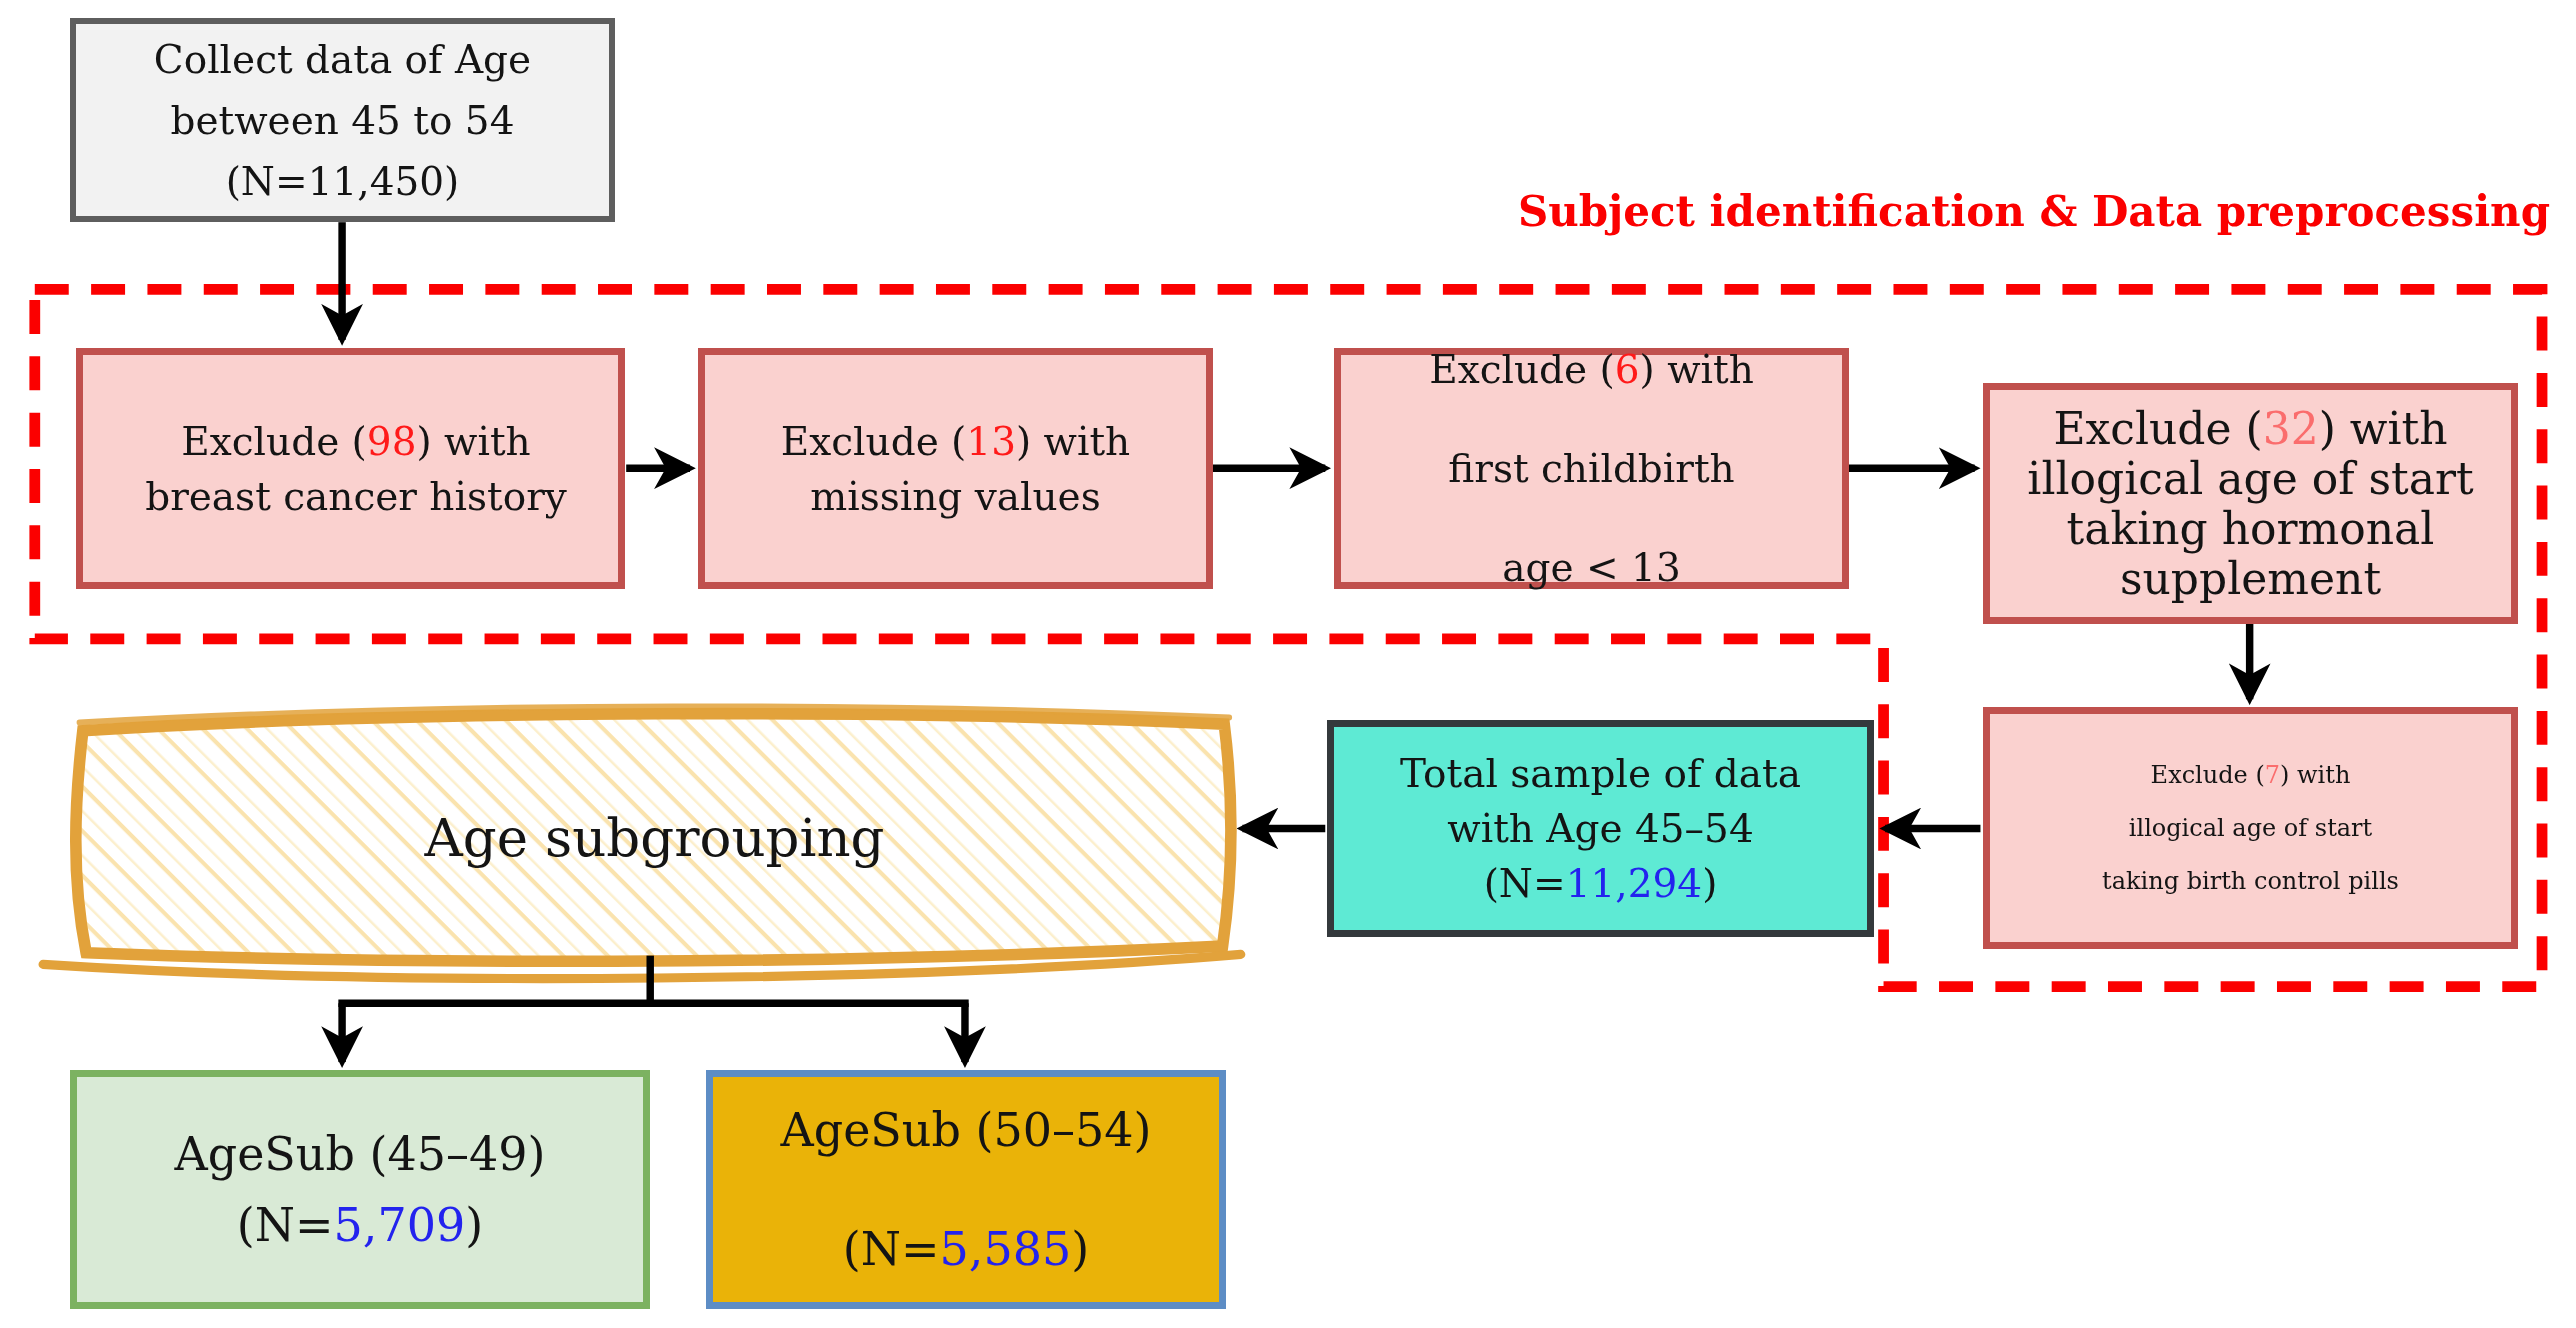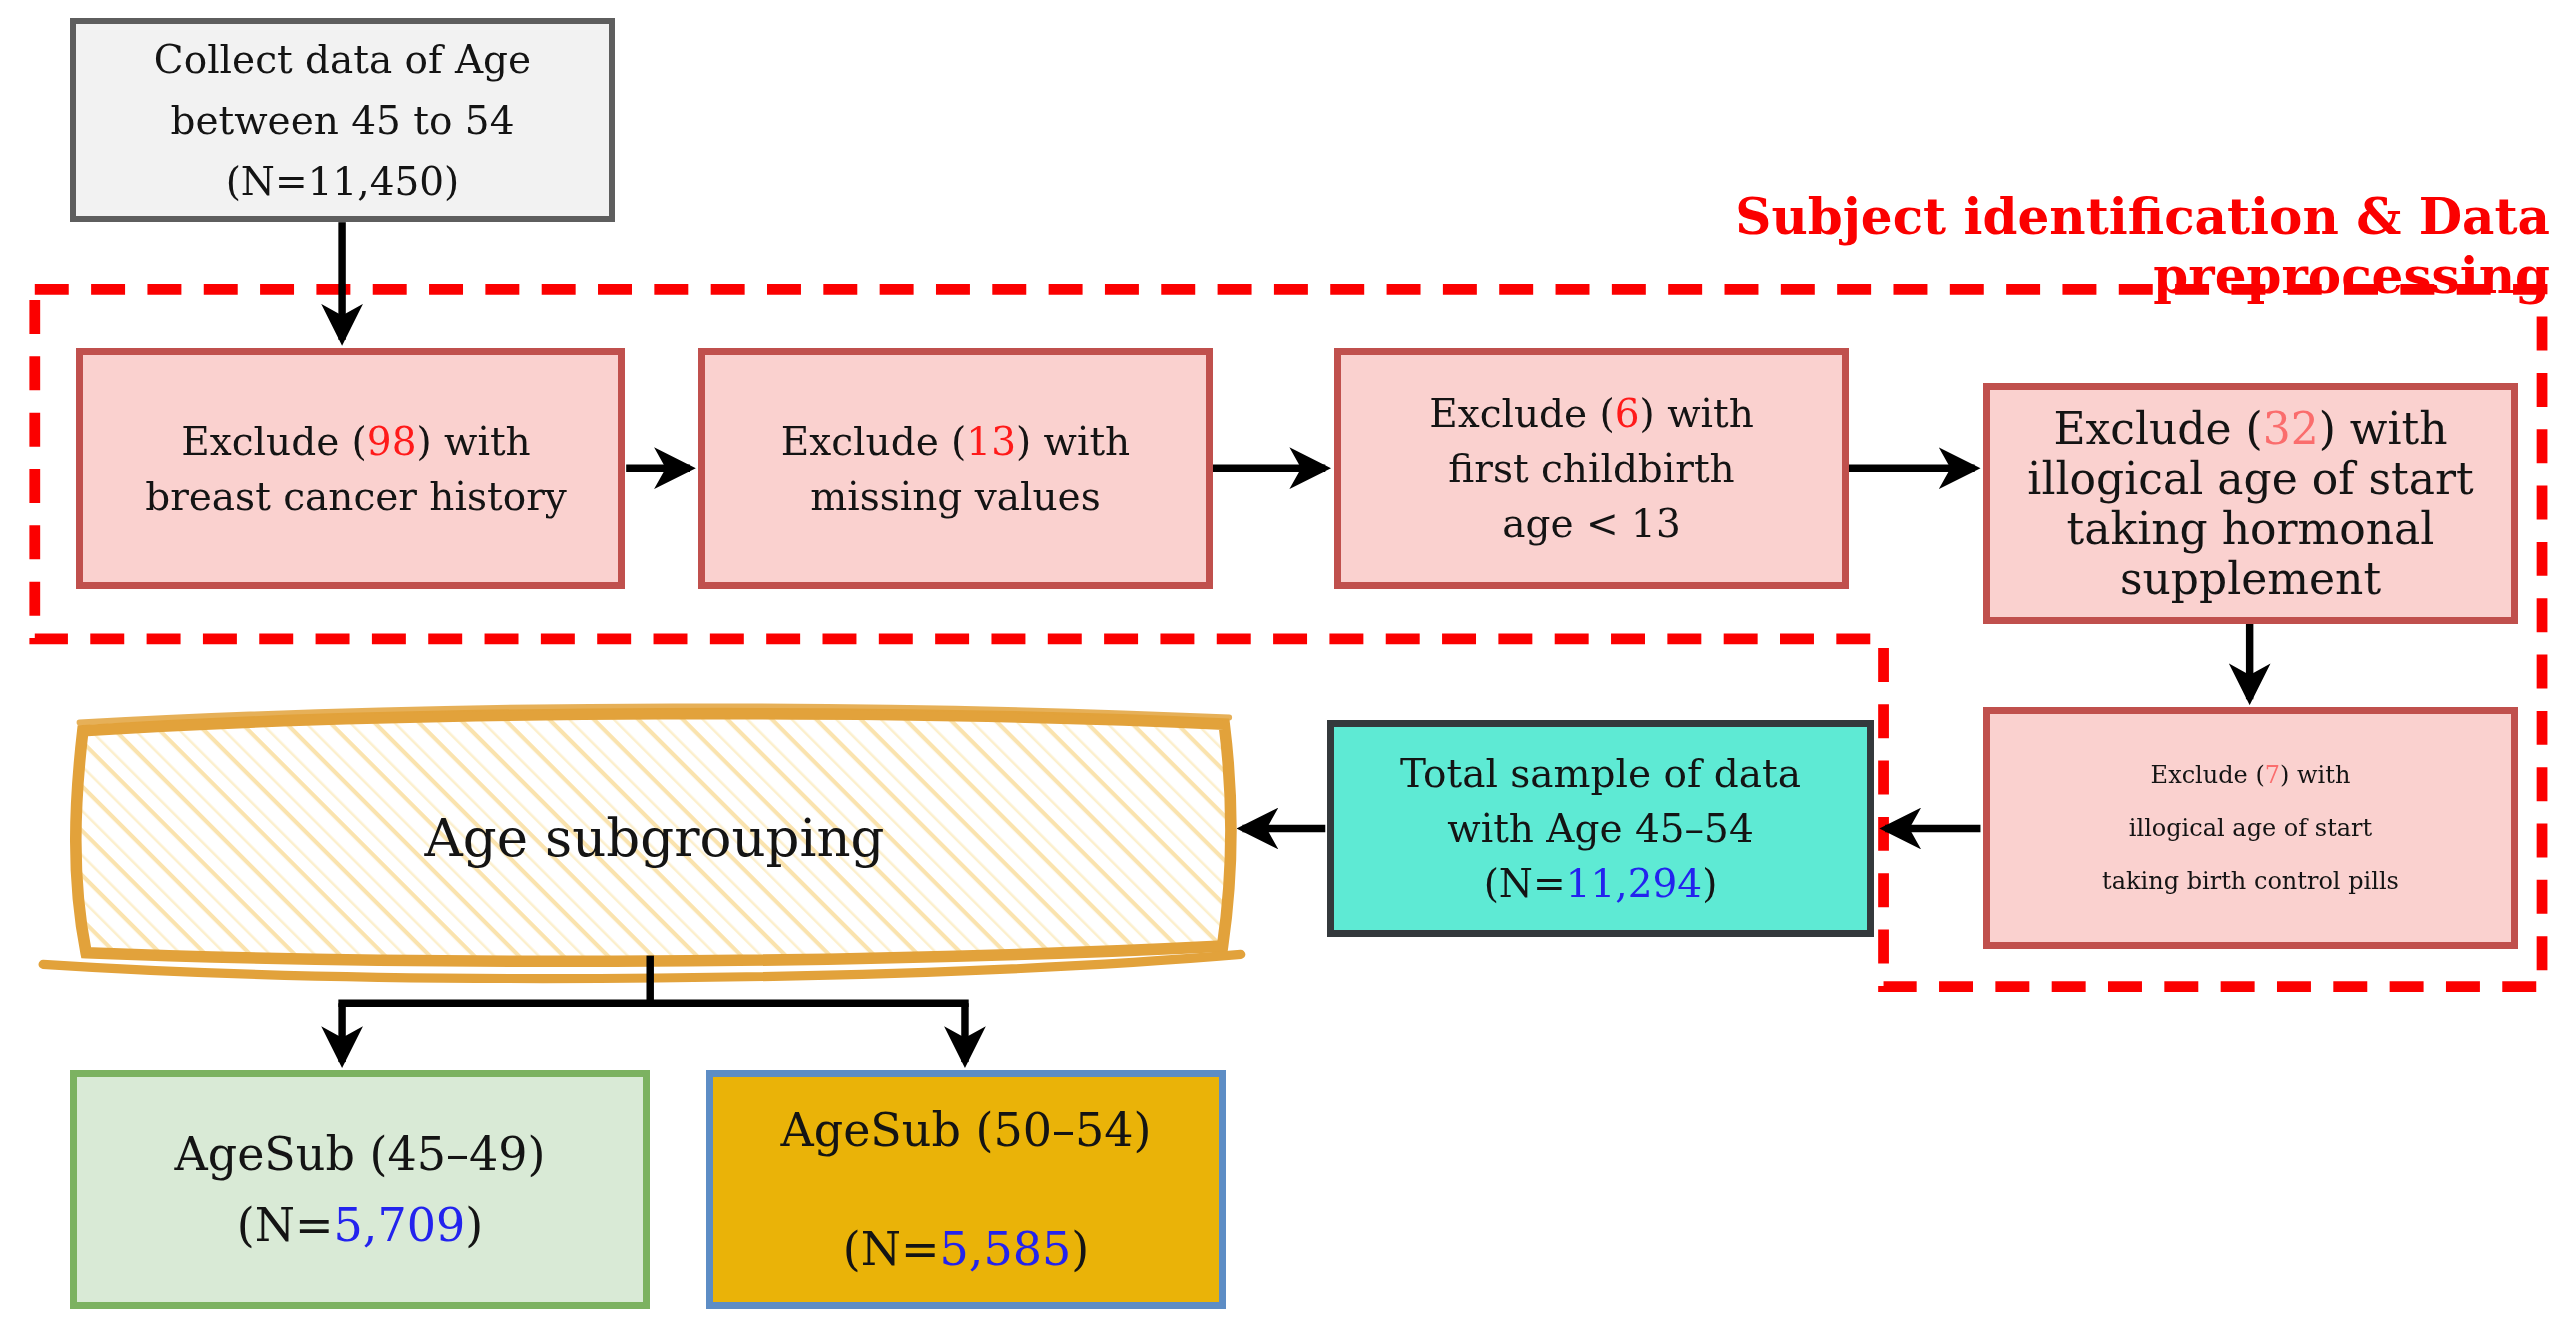--- a/index.html
+++ b/index.html
@@ -16,21 +16,21 @@
   .gray-box{background:#F2F2F2;border:6.6px solid #5E5E5E;font-size:39px;line-height:61px;}
   .pink-box{background:#FAD1CF;border:7.5px solid #C0504D;font-size:39px;line-height:55px;}
   .pink-box.small{font-size:44px;line-height:50px;margin-top:35px;}
   .pink-box.small3{font-size:24px;line-height:53px;}
   .yellow-box{background:#5eead4;border:7.5px solid #34393C;font-size:39px;line-height:55px;}
   .green-box{background:#D9EAD6;border:7.5px solid #7CB261;font-size:46px;line-height:71px;}
   .blue-box{background:#eab308;border:7.5px solid #5D8DC5;font-size:46px;line-height:71px;gap:48px;}
   .agesub-label{z-index:2;font-size:53px;background:transparent;}
   .section-title{
     position:absolute;z-index:2;text-align:right;
-    font-size:50px;font-weight:bold;color:#FB0000;
+    font-size:42px;font-weight:bold;color:#FB0000;
   }
   .num-red{color:#FF1A1A;}
   .num-salmon{color:#FA6D6D;}
   .num-blue{color:#2323EE;}
   .l{display:block;white-space:nowrap;}
 </style>
 </head>
 <body>
 
 <div id="stage">
@@ -88,21 +88,21 @@
   <div class="node pink-box" style="left:76px;top:348px;width:549px;height:241px;padding-left:11px;">
     <span class="l"><span>Exclude (</span><span class="num-red">98</span><span>) with</span></span>
     <span class="l">breast cancer history</span>
   </div>
 
   <div class="node pink-box" style="left:698px;top:348px;width:515px;height:241px;">
     <span class="l"><span>Exclude (</span><span class="num-red">13</span><span>) with</span></span>
     <span class="l">missing values</span>
   </div>
 
-  <div class="node pink-box" style="left:1334px;top:348px;width:515px;height:241px;">
+  <div class="node pink-box" style="left:1334px;top:348px;width:515px;height:241px;gap:44px;">
     <span class="l"><span>Exclude (</span><span class="num-red">6</span><span>) with</span></span>
     <span class="l">first childbirth</span>
     <span class="l">age &lt; 13</span>
   </div>
 
   <div class="node pink-box small" style="left:1983px;top:348px;width:535px;height:241px;">
     <span class="l"><span>Exclude (</span><span class="num-salmon">32</span><span>) with</span></span>
     <span class="l">illogical age of start</span>
     <span class="l">taking hormonal</span>
     <span class="l">supplement</span>

